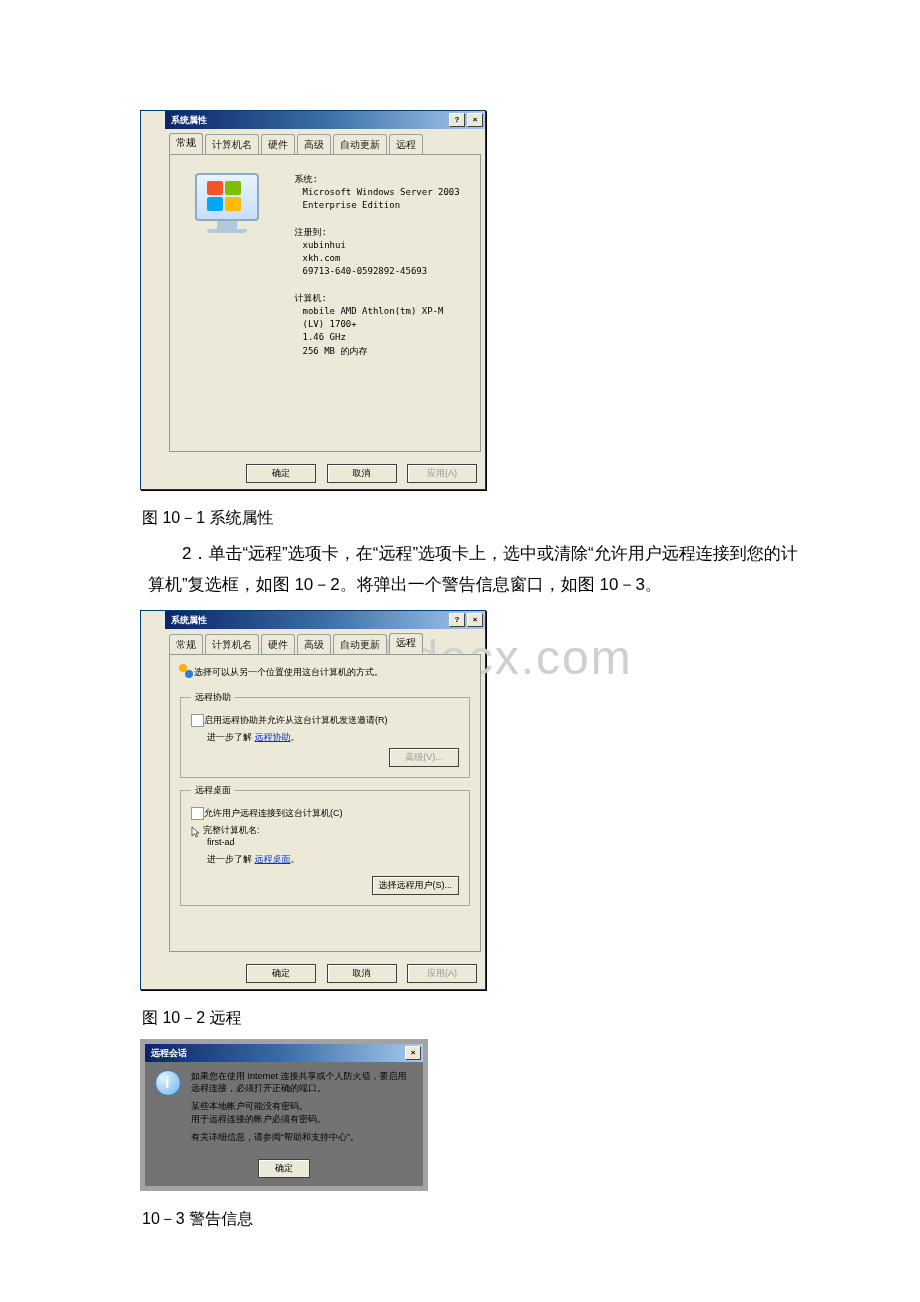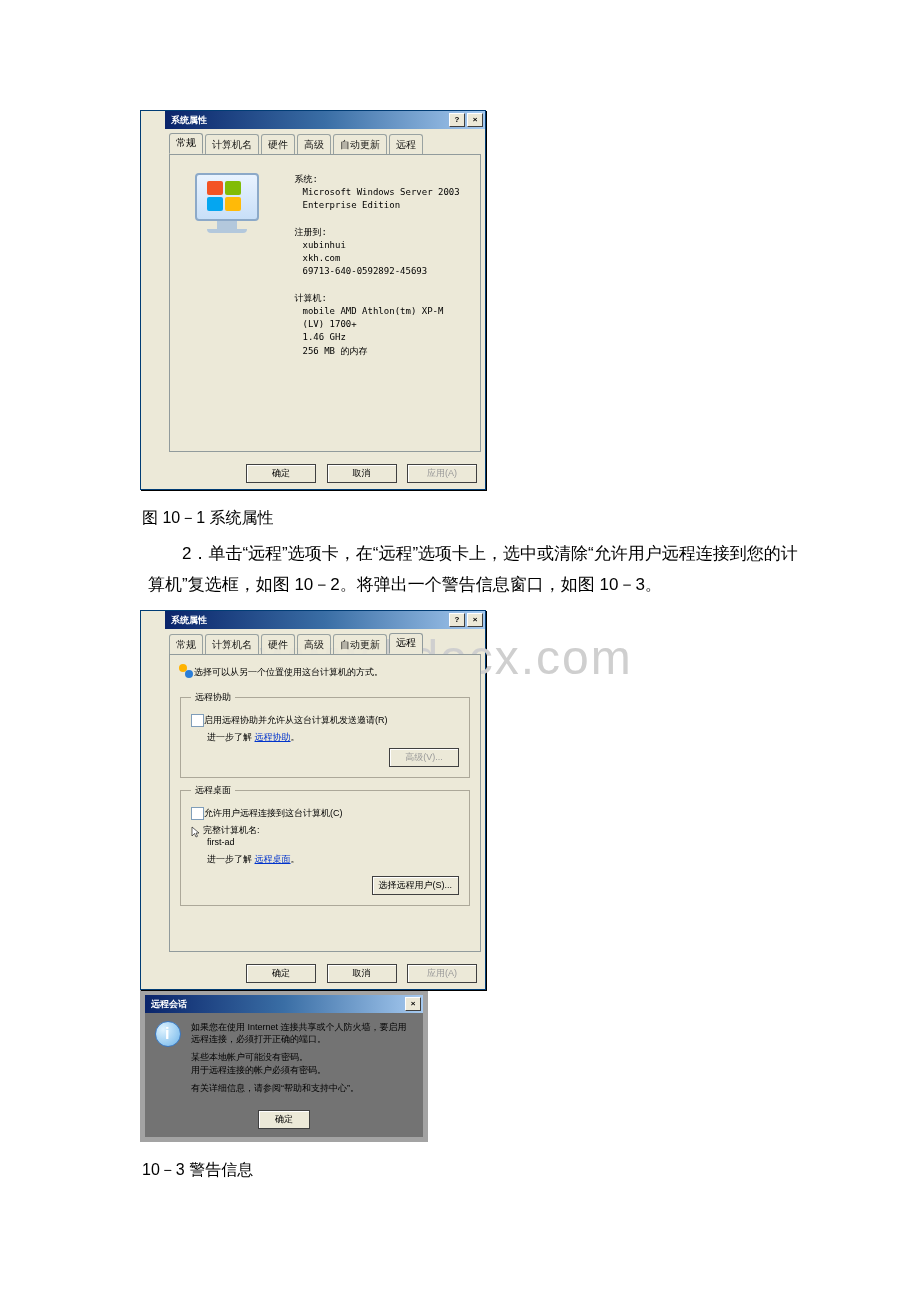--- a/index.html
+++ b/index.html
@@ -367,20 +367,21 @@
         <div style="height:30px;"></div>
       </div>
       <div class="button-row">
         <span class="btn">确定</span>
         <span class="btn">取消</span>
         <span class="btn disabled">应用(A)</span>
       </div>
     </div>
   </div>
 
+  <div class="caption">图 10－2 远程</div>
 
   <div class="dialog">
     <div class="titlebar">
       <span class="title">远程会话</span>
       <span class="tbtn">×</span>
     </div>
     <div class="dlg-body">
       <div class="info-icon">
         <div class="circ"></div>
           <div class="i">i</div>

